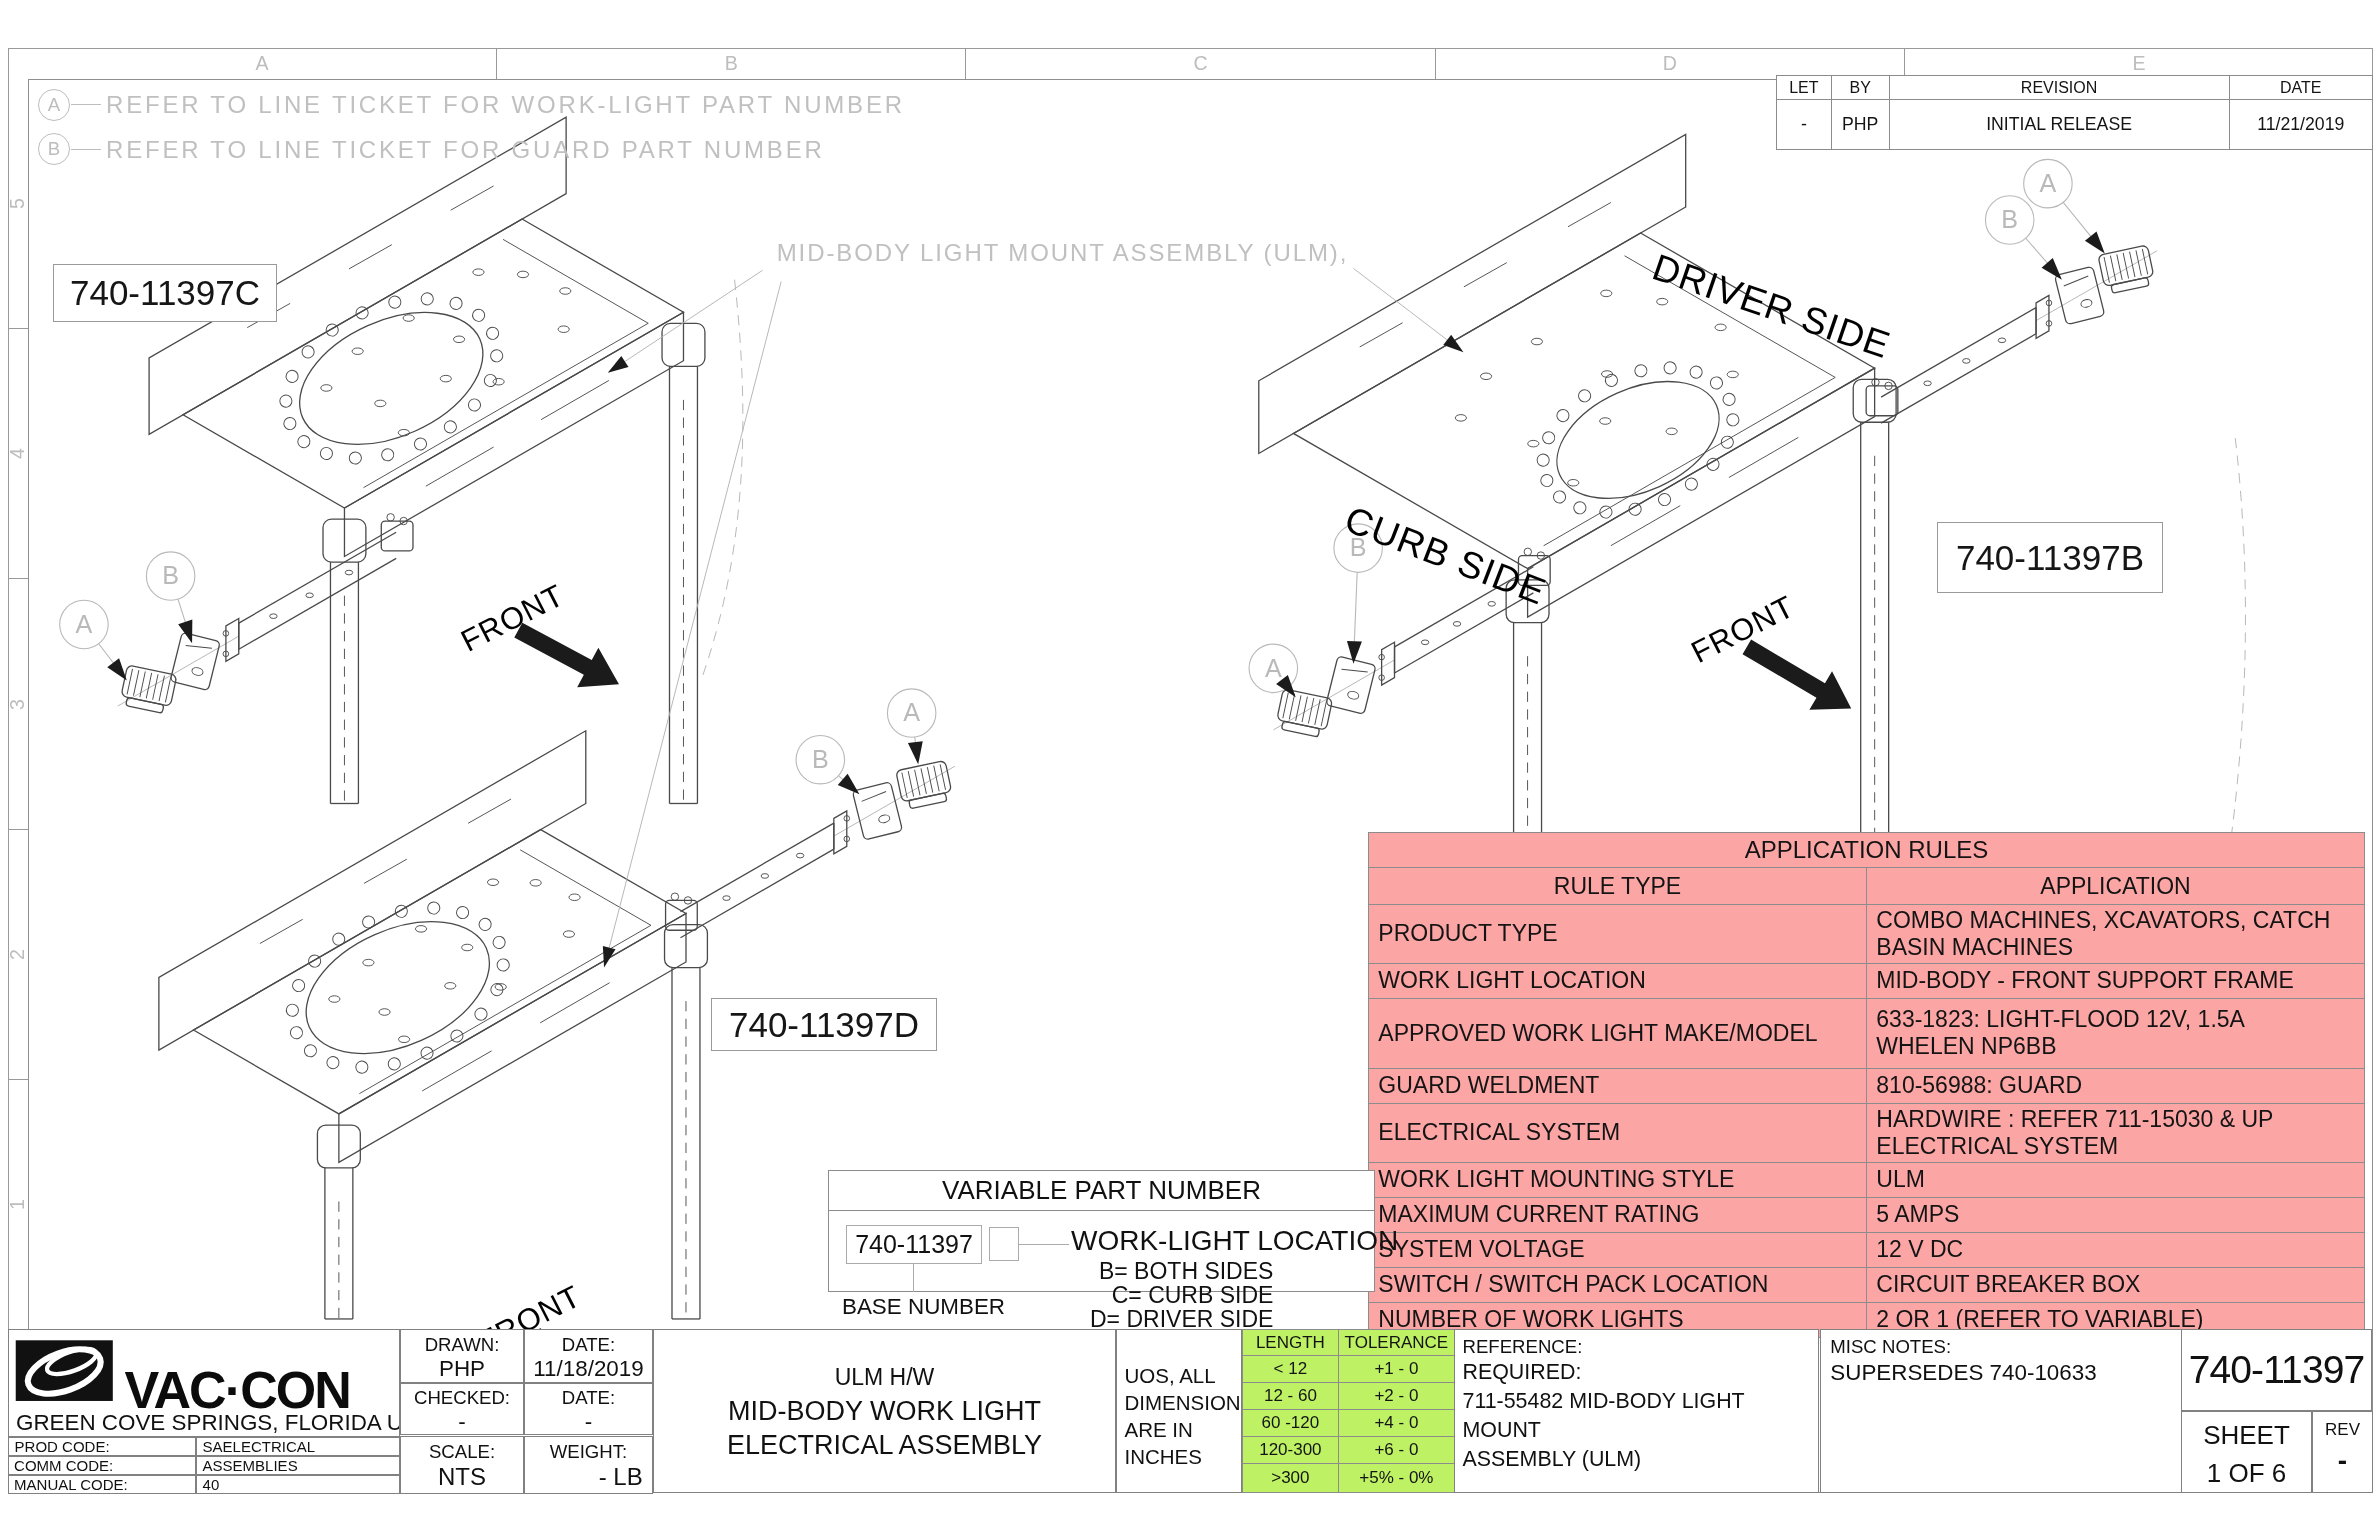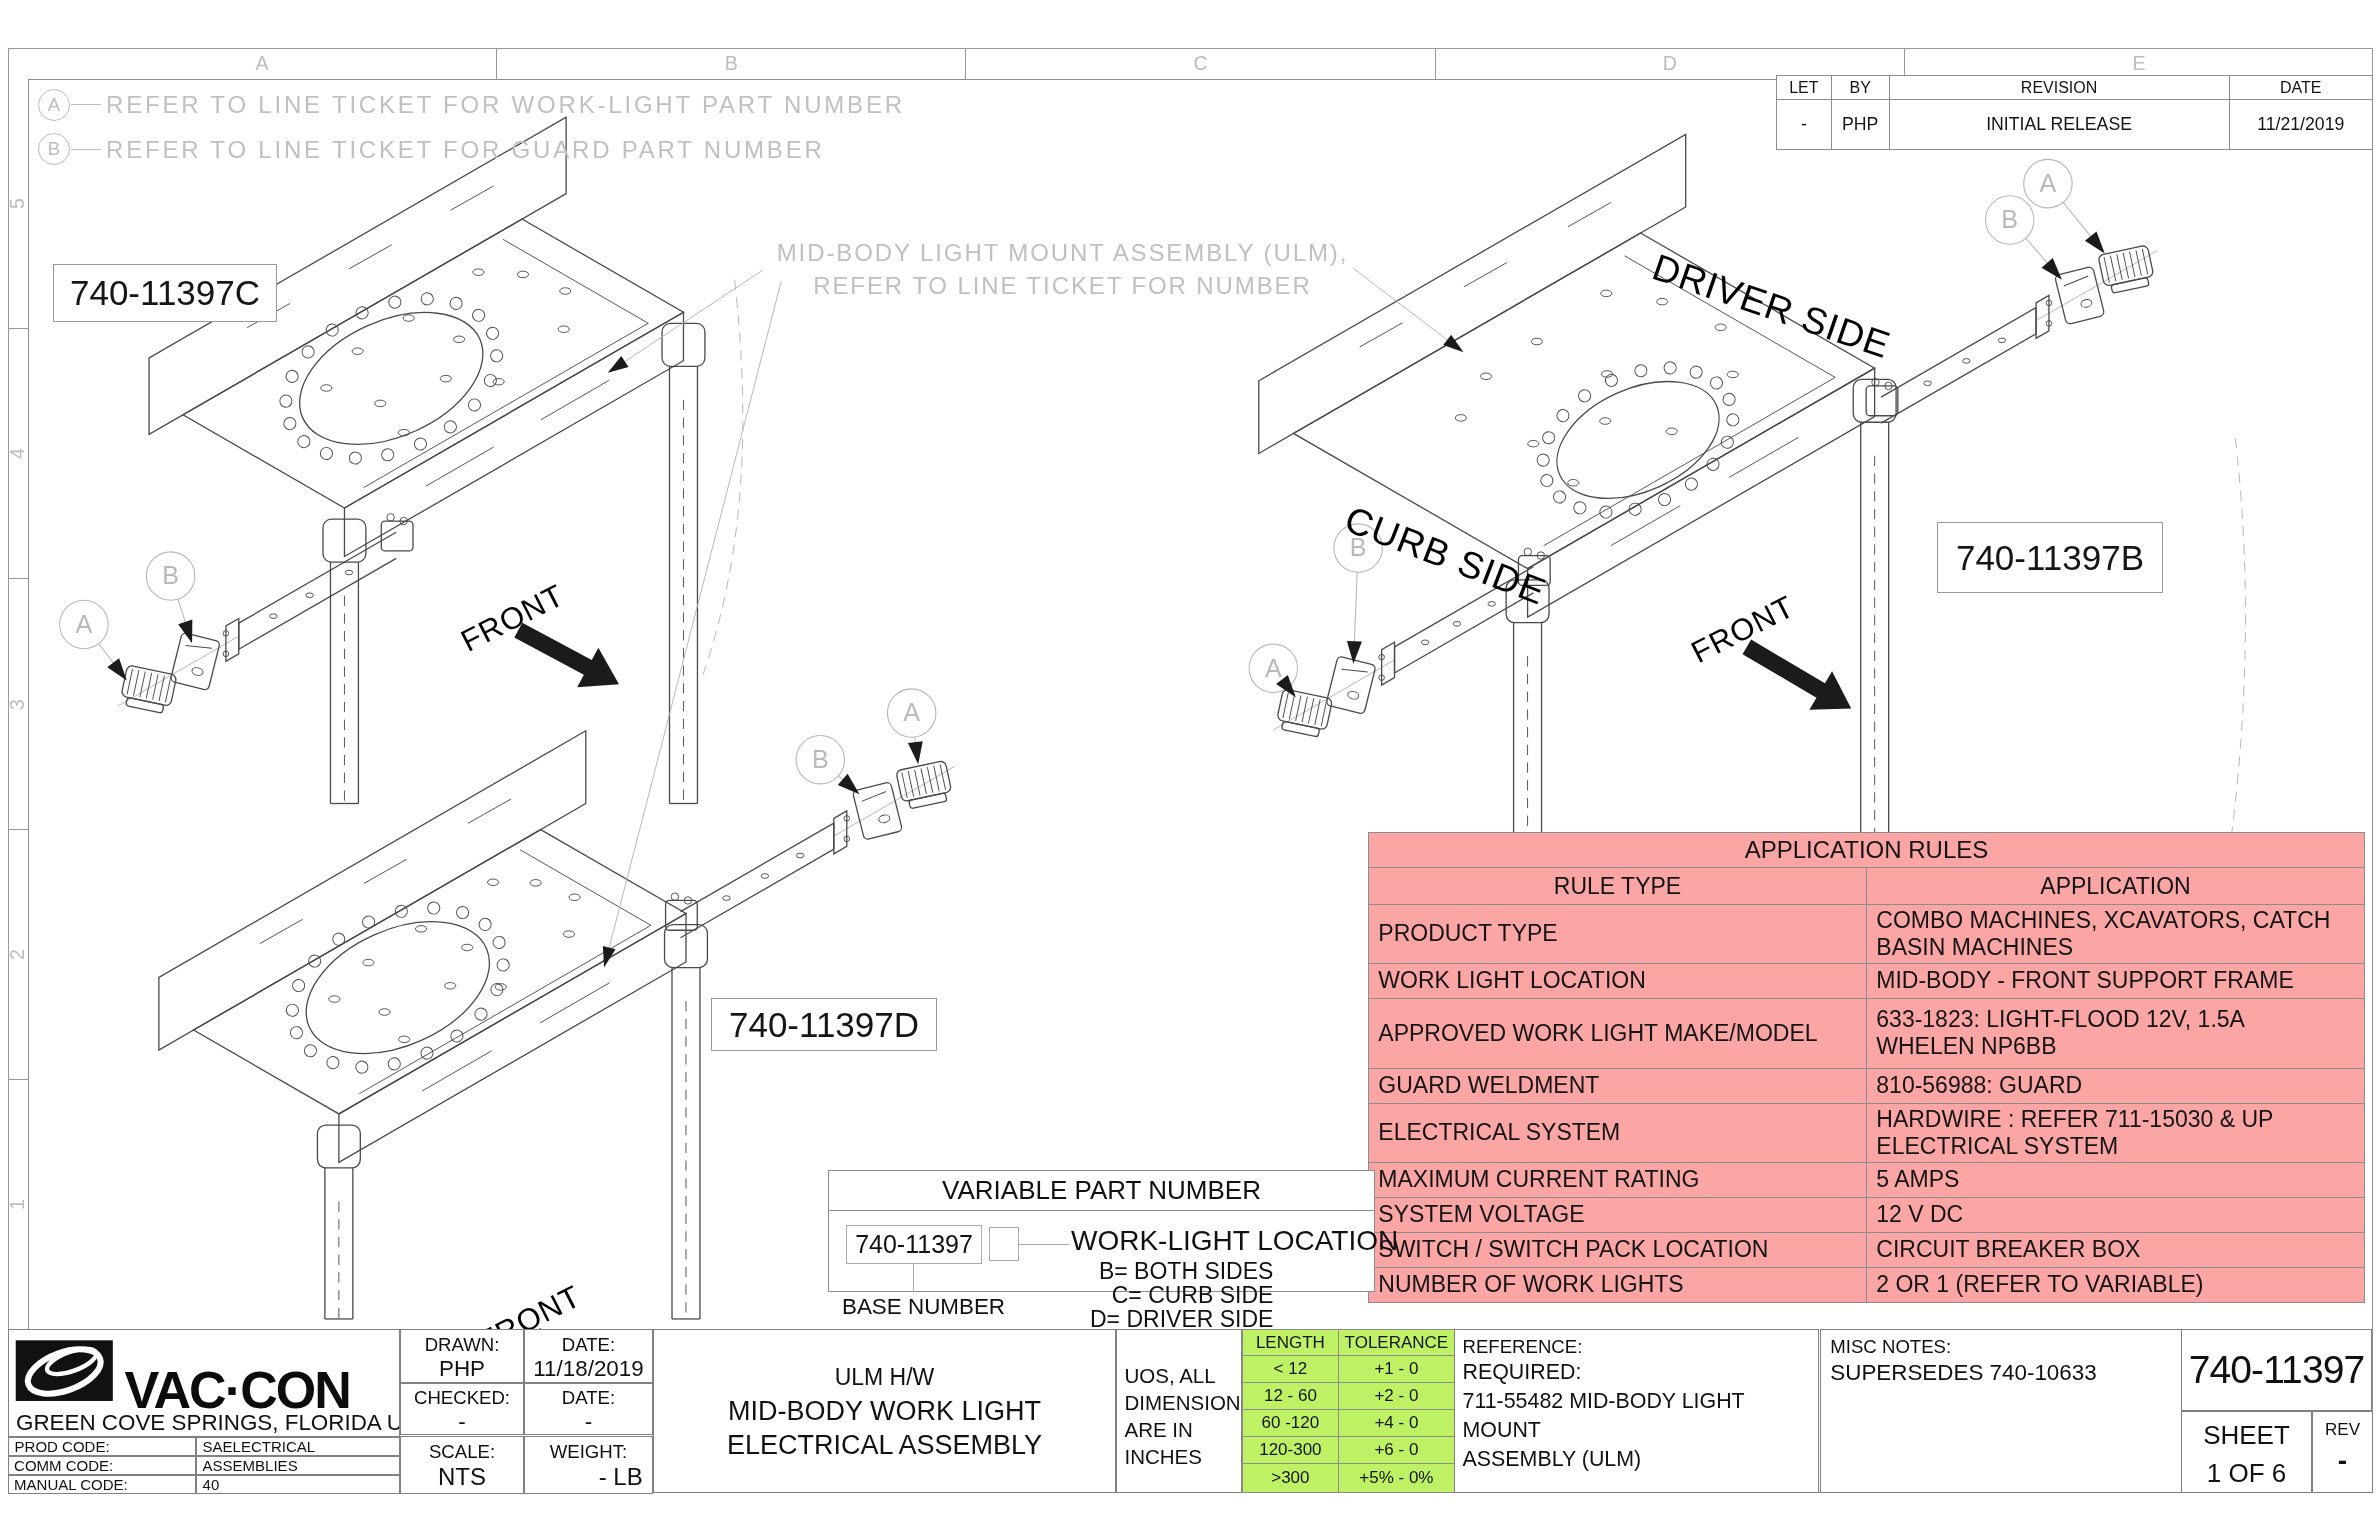--- a/index.html
+++ b/index.html
@@ -426,21 +426,20 @@
 <div class="abs note-bubble" style="left:38px;top:89px;">A</div>
 <div class="abs" style="left:71px;top:104px;width:30px;height:0;border-top:1.2px solid #bdbdbd;"></div>
 <div class="abs ghost" style="left:106px;top:91px;">REFER TO LINE TICKET FOR WORK-LIGHT PART NUMBER</div>
 
 <div class="abs note-bubble" style="left:38px;top:133px;">B</div>
 <div class="abs" style="left:71px;top:149px;width:30px;height:0;border-top:1.2px solid #bdbdbd;"></div>
 <div class="abs ghost" style="left:106px;top:136px;">REFER TO LINE TICKET FOR GUARD PART NUMBER</div>
 
 <div class="abs" style="left:755px;top:239px;width:615px;text-align:center;">
   <div class="ghost" style="letter-spacing:1.9px;">MID-BODY LIGHT MOUNT ASSEMBLY (ULM),</div>
-  <div class="ghost" style="letter-spacing:1.9px;margin-top:4.7px;">REFER TO LINE TICKET FOR NUMBER</div>
 </div>
 
 <table class="rtab abs" style="left:1776px;top:75px;width:597px;">
   <tbody>
       <tr style="height:24px;">
     <th style="width:48px;">LET</th>
     <th style="width:51px;">BY</th>
     <th style="width:357px;">REVISION</th>
     <th style="width:140px;">DATE</th>
   </tr>
@@ -481,20 +480,24 @@
       </tr>
   <tr style="height:35px;">
         <td>GUARD WELDMENT</td>
         <td>810-56988: GUARD</td>
       </tr>
   <tr style="height:35px;">
         <td>ELECTRICAL SYSTEM</td>
         <td>HARDWIRE : REFER 711-15030 &amp; UP ELECTRICAL SYSTEM</td>
       </tr>
   <tr style="height:35px;">
+        <td>WORK LIGHT MOUNTING STYLE</td>
+        <td>ULM</td>
+      </tr>
+  <tr style="height:35px;">
         <td>MAXIMUM CURRENT RATING</td>
         <td>5 AMPS</td>
       </tr>
   <tr style="height:35px;">
         <td>SYSTEM VOLTAGE</td>
         <td>12 V DC</td>
       </tr>
   <tr style="height:35px;">
         <td>SWITCH / SWITCH PACK LOCATION</td>
         <td>CIRCUIT BREAKER BOX</td>

